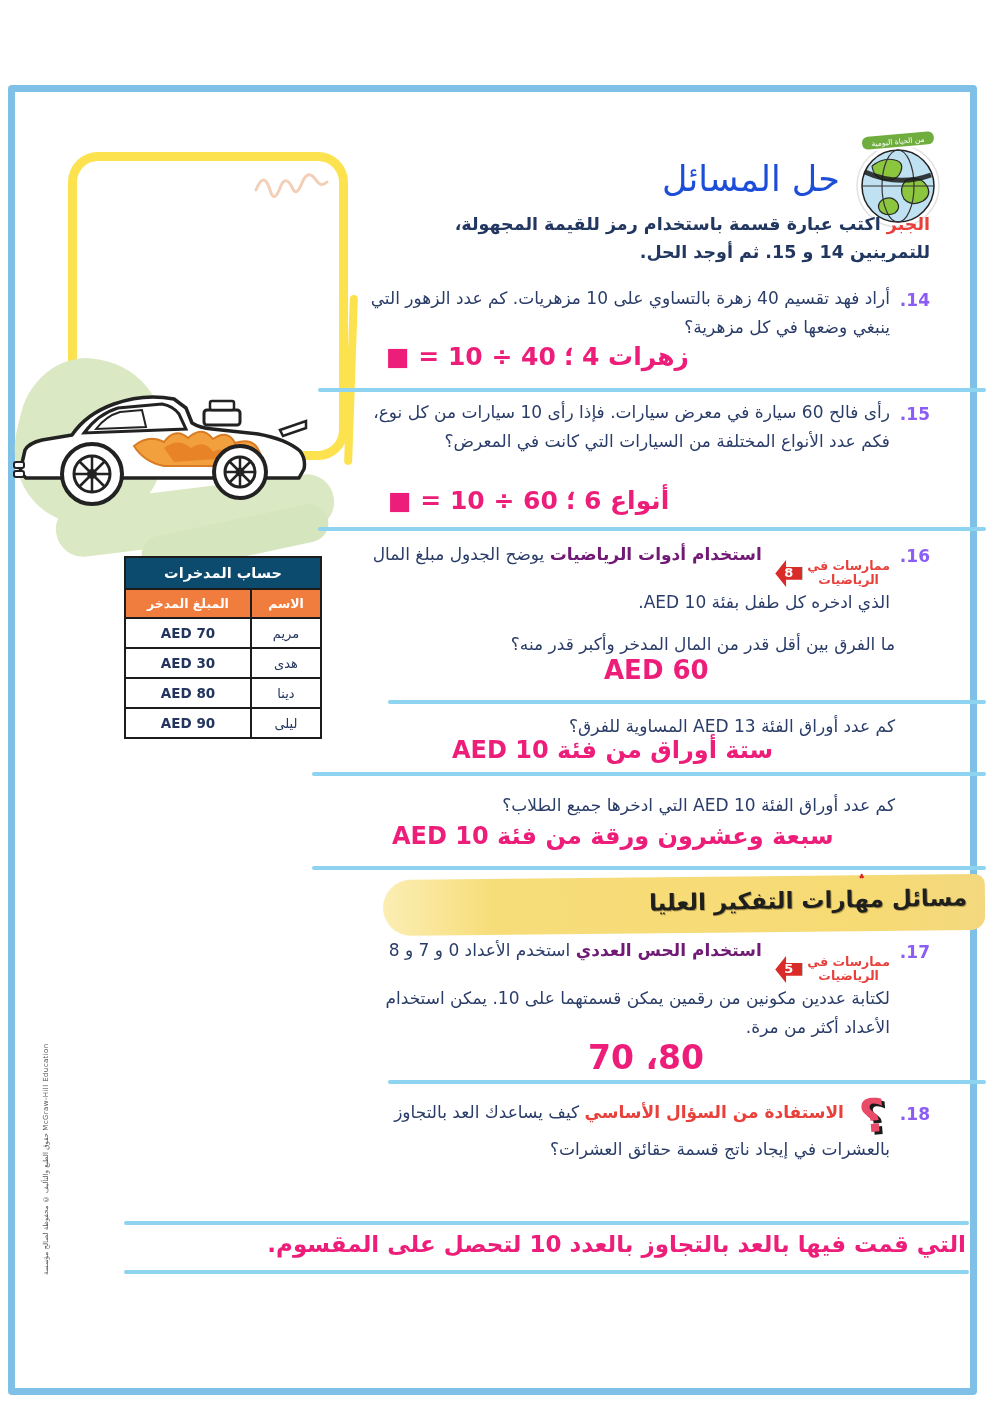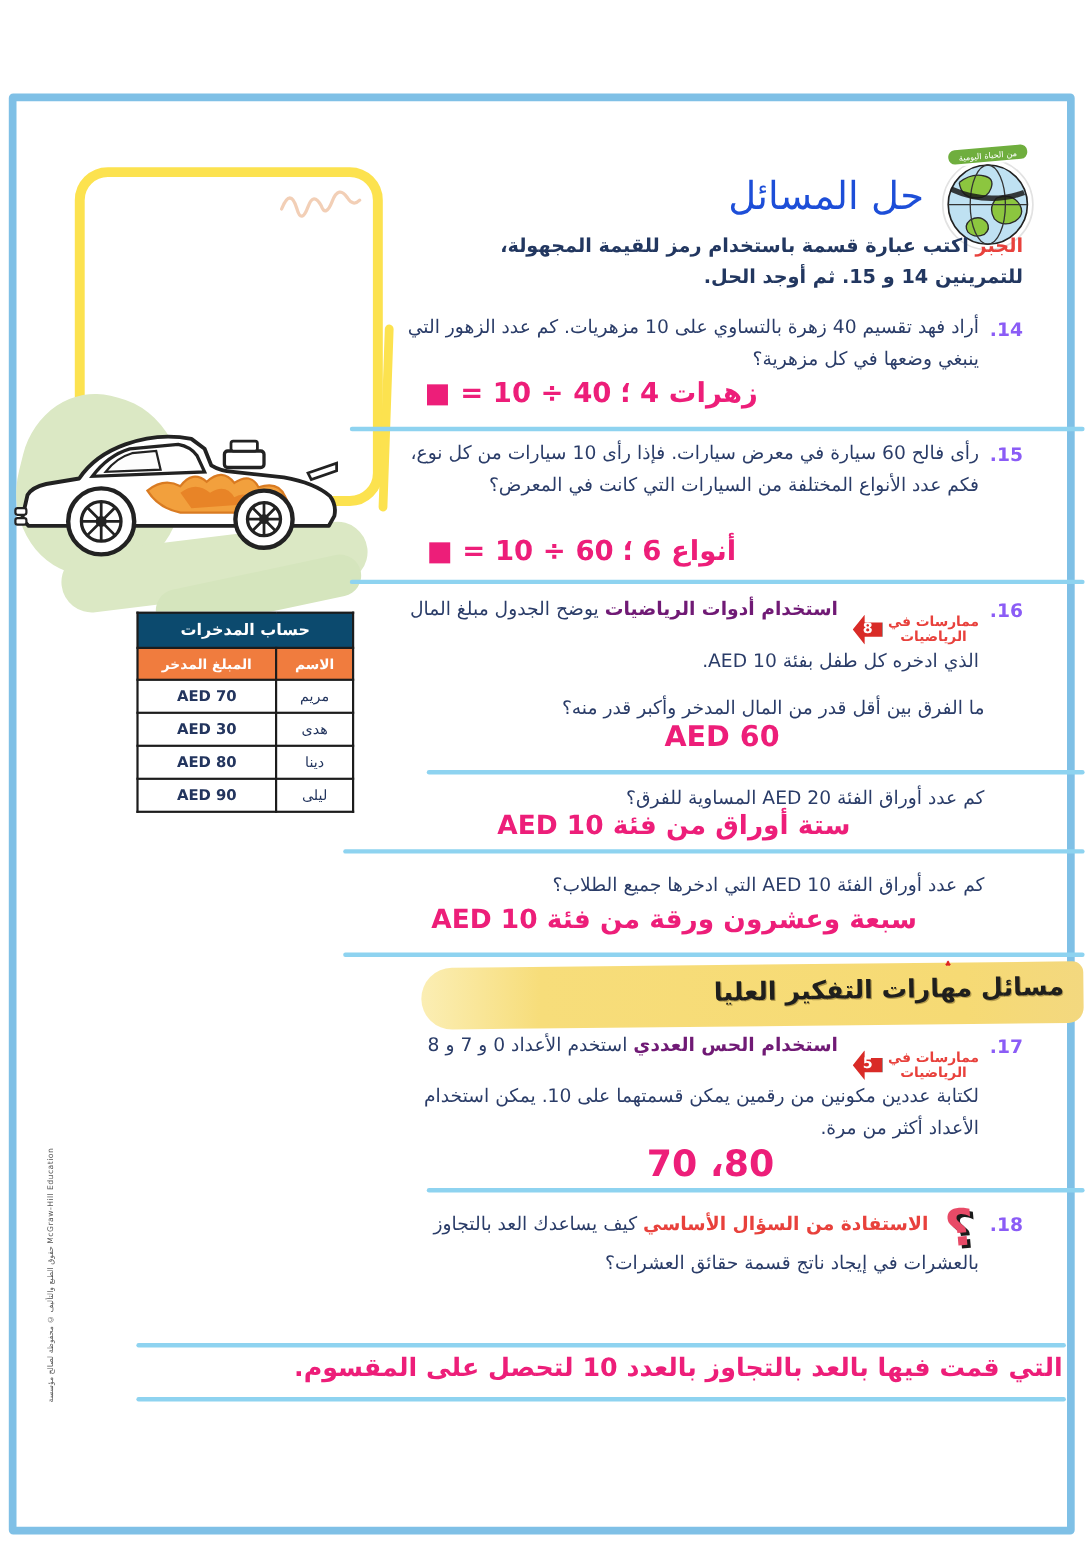--- a/index.html
+++ b/index.html
@@ -181,21 +181,21 @@
     <span class="boldlbl">استخدام أدوات الرياضيات</span>
     <span>يوضح الجدول مبلغ المال الذي ادخره كل طفل بفئة AED 10.</span>
   </div>
   <div class="prob" style="top:630px;right:97px;width:480px;padding-right:0;">
     <span>ما الفرق بين أقل قدر من المال المدخر وأكبر قدر منه؟</span>
   </div>
   <div class="ans" style="top:655px;left:592px;font-size:26px;margin-left:12px;" dir="ltr">AED 60</div>
   <div class="hr" style="top:700px;left:388px;width:598px;"></div>
 
   <div class="prob" style="top:712px;right:97px;width:480px;padding-right:0;">
-    <span>كم عدد أوراق الفئة AED 20 المساوية للفرق؟</span>
+    <span>كم عدد أوراق الفئة AED 13 المساوية للفرق؟</span>
   </div>
   <div class="ans" style="top:736px;left:452px;font-size:24px;direction:rtl;">ستة أوراق من فئة AED 10</div>
   <div class="hr" style="top:772px;left:312px;width:674px;"></div>
 
   <div class="prob" style="top:791px;right:97px;width:500px;padding-right:0;">
     <span>كم عدد أوراق الفئة AED 10 التي ادخرها جميع الطلاب؟</span>
   </div>
   <div class="ans" style="top:822px;left:392px;font-size:24px;direction:rtl;">سبعة وعشرون ورقة من فئة AED 10</div>
   <div class="hr" style="top:866px;left:312px;width:674px;"></div>
 

